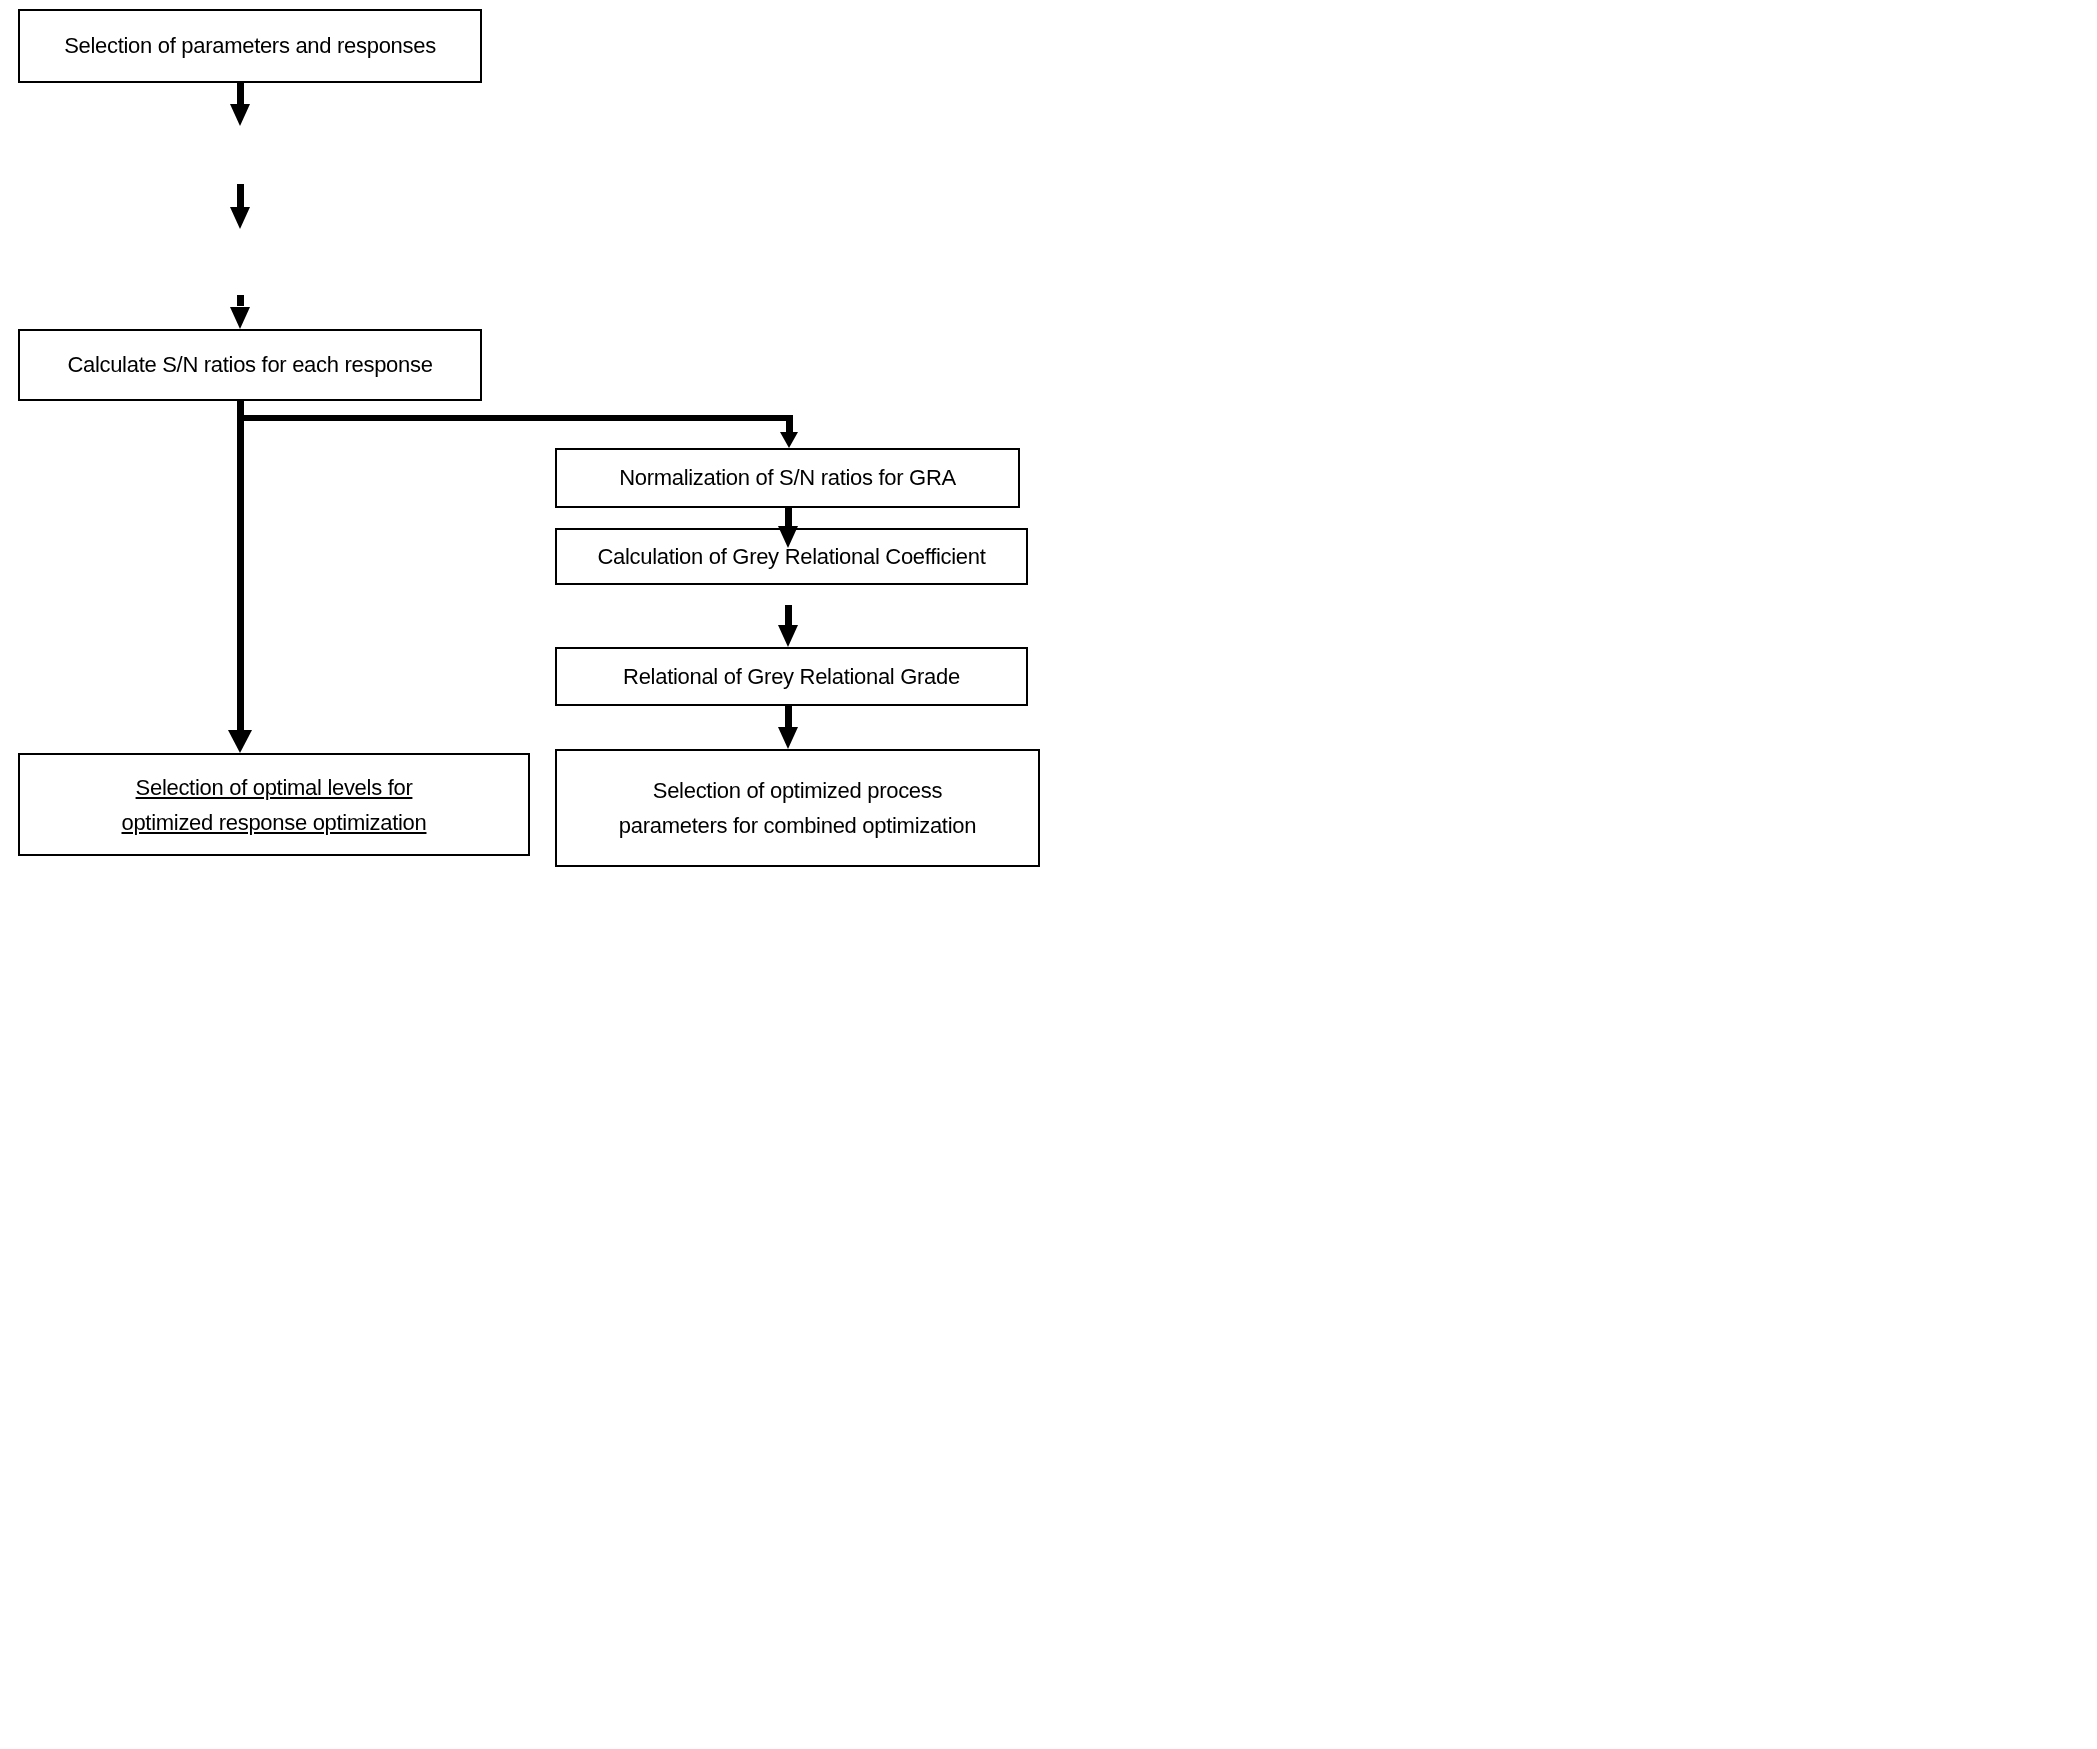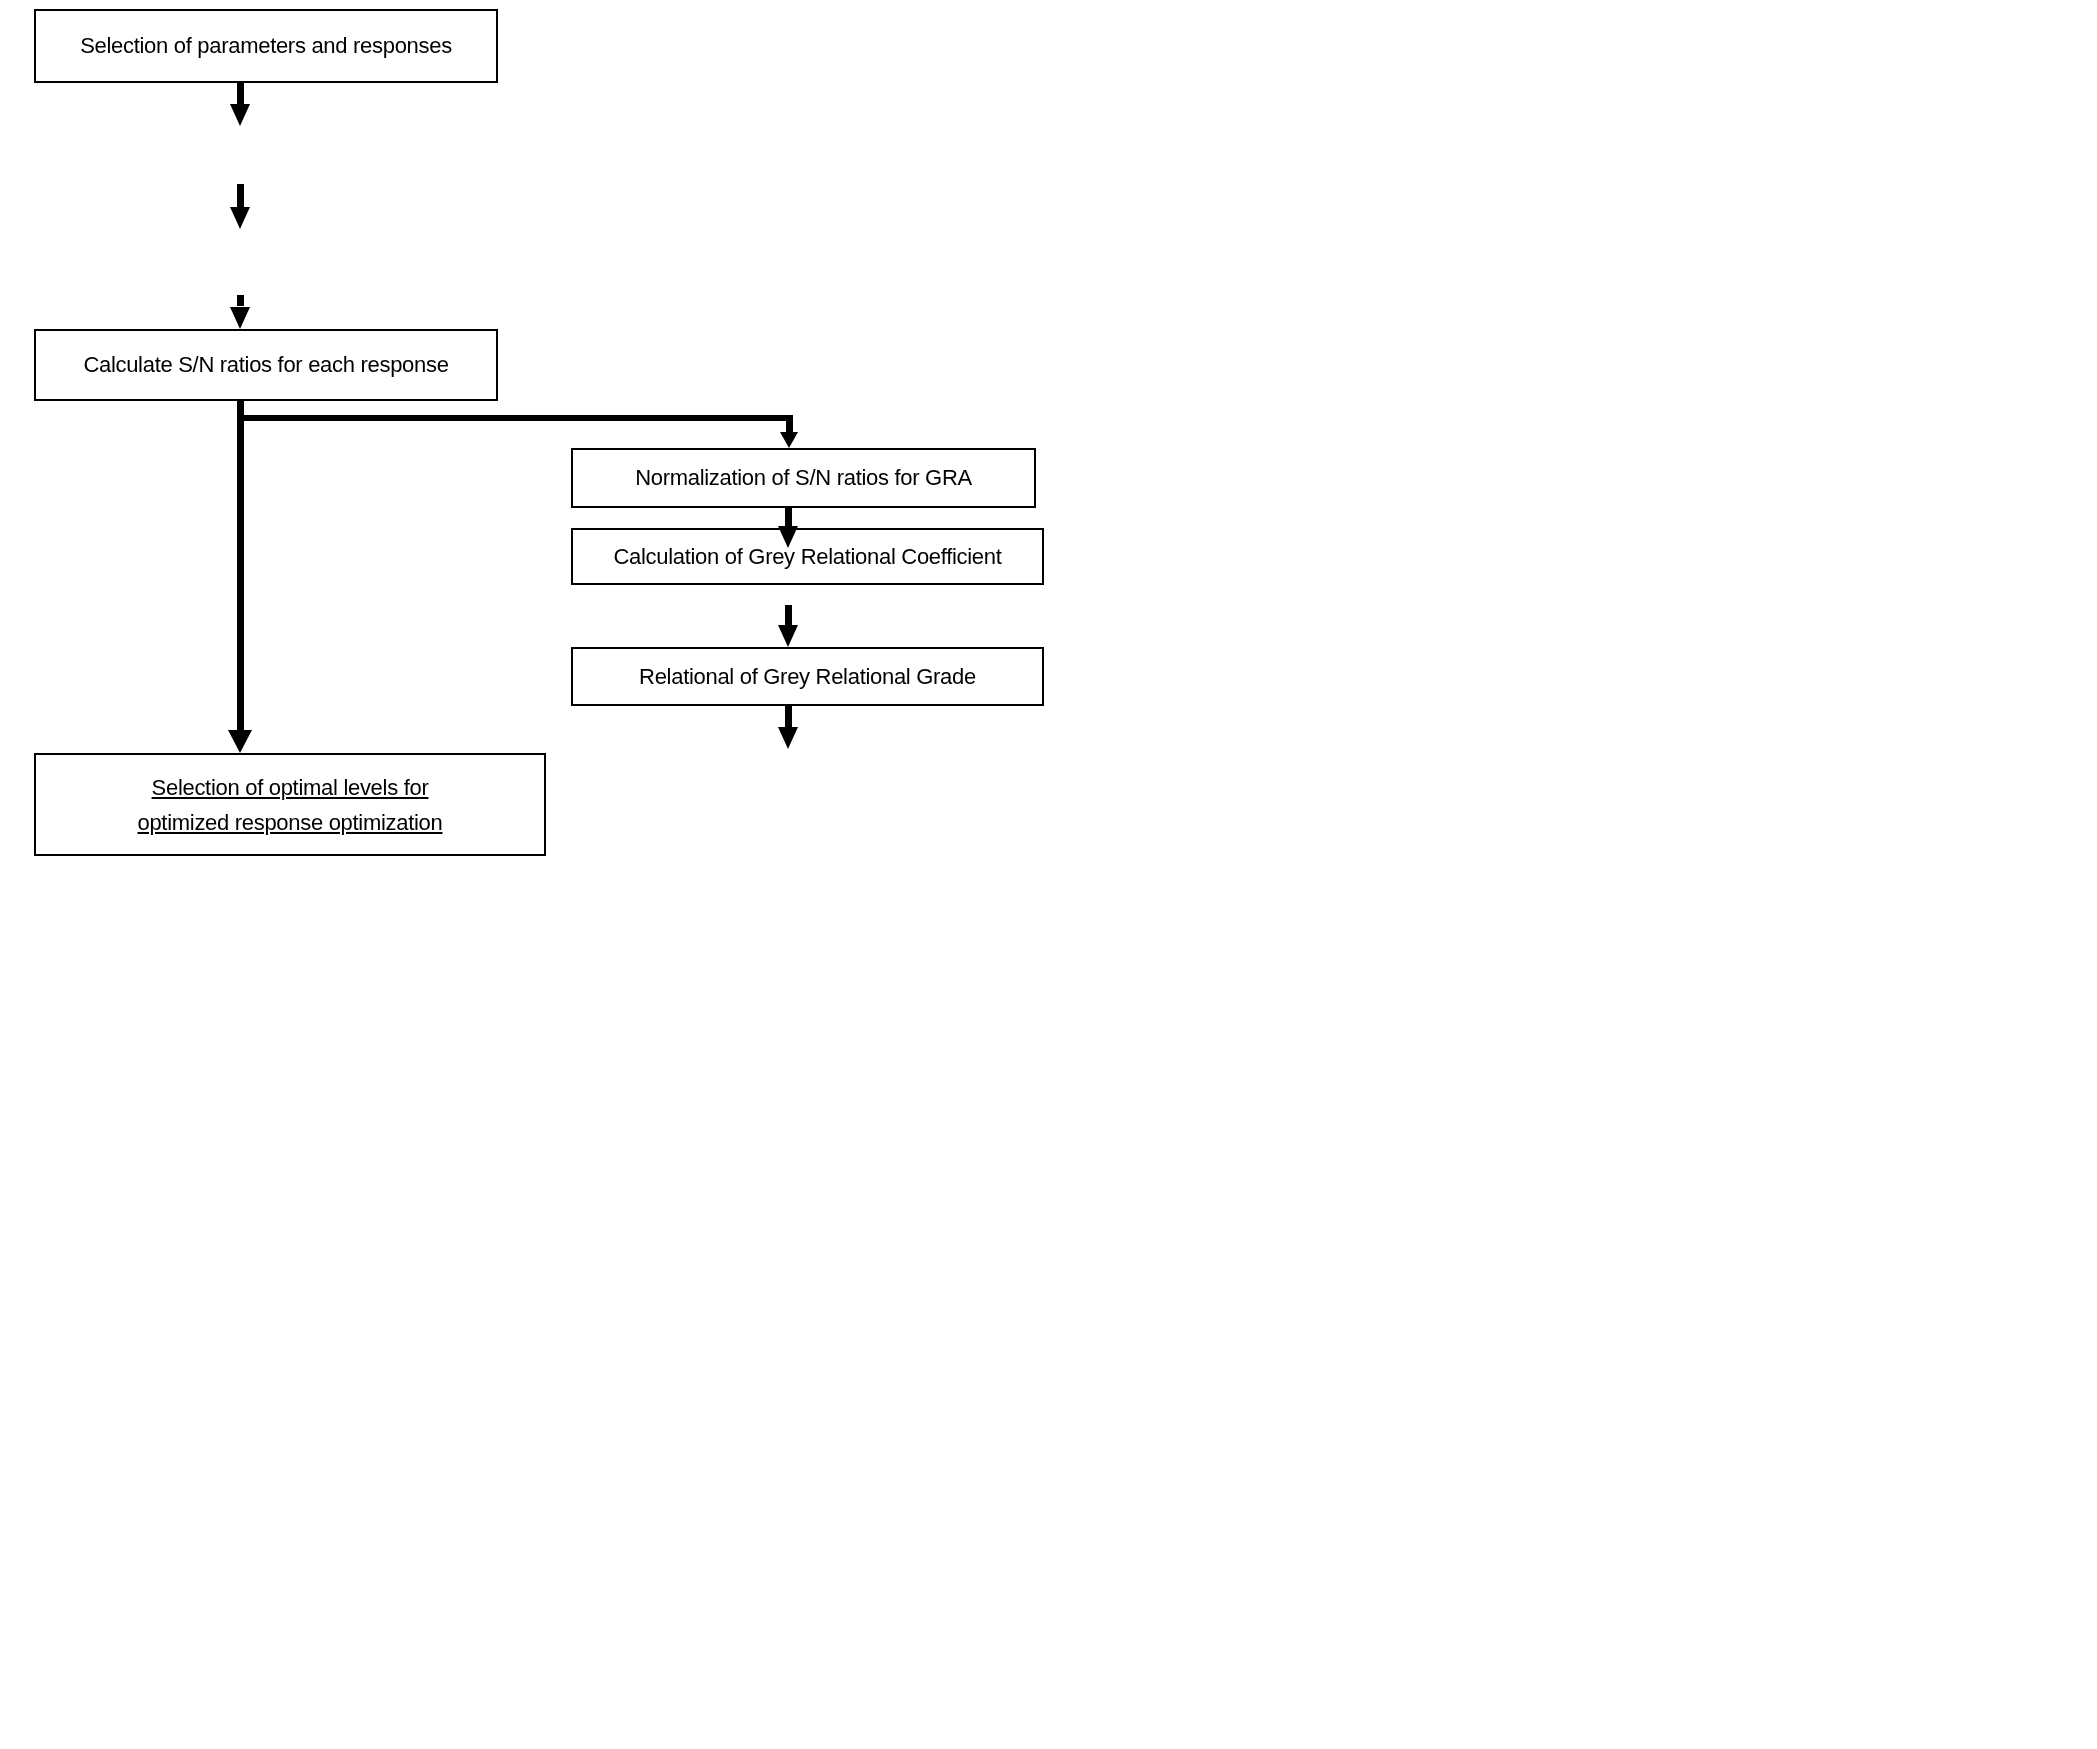--- a/index.html
+++ b/index.html
@@ -21,21 +21,20 @@
     border: 2.3px solid #000000;
     background: #ffffff;
     display: flex;
     flex-direction: column;
     align-items: center;
     justify-content: center;
     text-align: center;
     font-size: 22px;
     letter-spacing: -0.3px;
     line-height: 1.15;
-    margin-left: 16px;
   }
   .box.twoline { line-height: 35px; }
   .b1 { left: 18px;  top: 8.7px;   width: 464px; height: 74px; }
   .b2 { left: 18px;  top: 126px;  width: 464px; height: 58px; }
   .b3 { left: 18px;  top: 229px;  width: 464px; height: 66px; }
   .b4 { left: 18px;  top: 329px;  width: 464px; height: 72px; }
   .b5 { left: 555px; top: 448px;  width: 465px; height: 60px; }
   .b6 { left: 555px; top: 528px;  width: 473px; height: 57px;  }
   .b7 { left: 555px; top: 647px; width: 473px; height: 59px; }
   .b8 { left: 555px; top: 749px; width: 485px; height: 118px; }
@@ -111,20 +110,24 @@
   </div>
 
   <div class="box b6">
     <span class="line-span">Calculation of Grey Relational Coefficient</span>
   </div>
 
   <div class="box b7">
     <span class="line-span">Relational of Grey Relational Grade</span>
   </div>
 
+  <div class="box b8 twoline">
+    <span class="line-span">Selection  of  optimized  process</span>
+    <span class="line-span">parameters for combined  optimization</span>
+  </div>
 
   <div class="shaft a1s"></div>
   <div class="head  a1h"></div>
 
   <div class="shaft a2s"></div>
   <div class="head  a2h"></div>
 
   <div class="shaft a3s"></div>
   <div class="head  a3h"></div>
 

